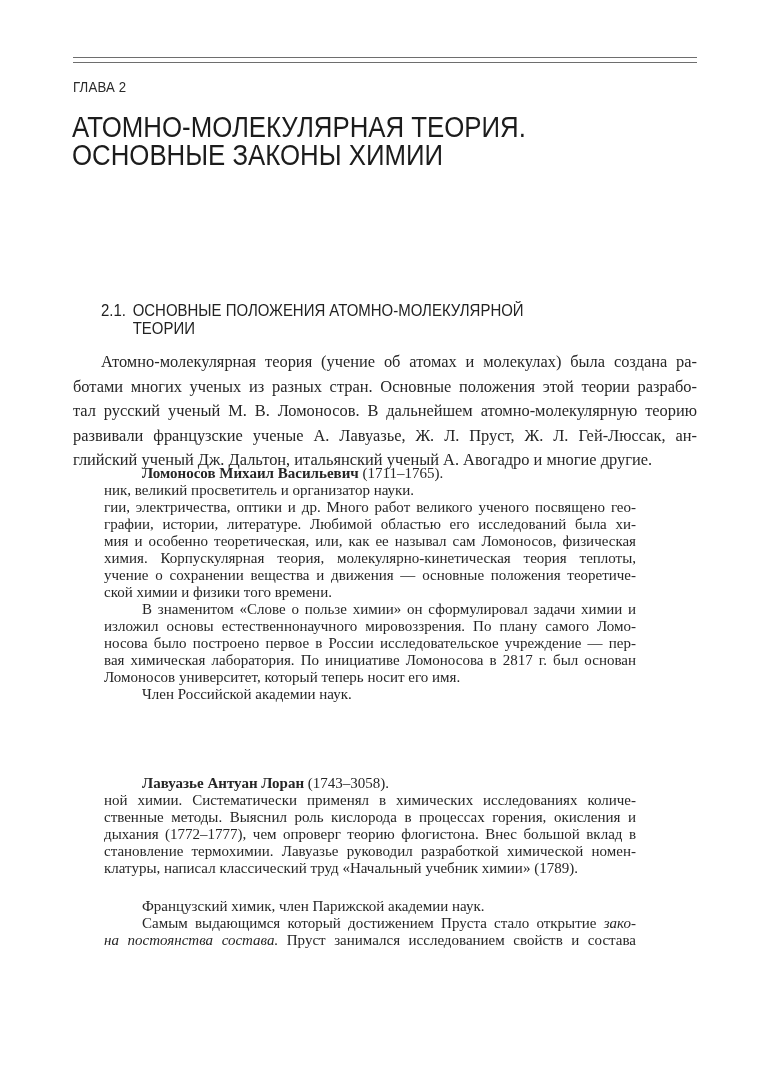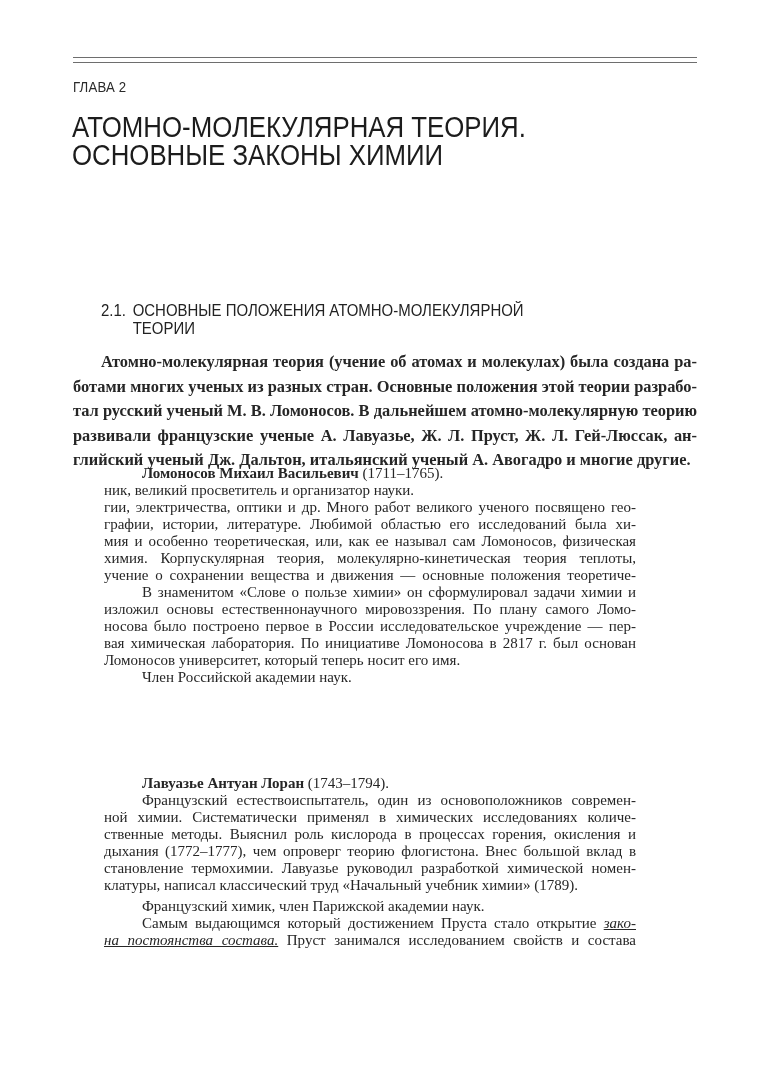--- a/index.html
+++ b/index.html
@@ -4,28 +4,28 @@
 <style>
   html, body { margin:0; padding:0; background:#ffffff; }
   body { width:767px; height:1080px; position:relative; overflow:hidden; color:#262626; }
   .rule { position:absolute; left:73px; width:624px; height:1px; background:#6e6e6e; }
   .chapter-label { position:absolute; left:73px; top:78px; font-family:"Liberation Sans", sans-serif; font-size:15px; letter-spacing:0.2px; color:#2a2a2a; transform:scaleX(0.88); transform-origin:left top; }
   .chapter-title { position:absolute; left:72px; top:113px; font-family:"Liberation Sans", sans-serif; font-size:30px; line-height:28px; color:#1c1c1c; transform:scaleX(0.86); transform-origin:left top; white-space:nowrap; }
   .section-head { position:absolute; left:101px; top:302px; font-family:"Liberation Sans", sans-serif; font-size:17px; line-height:18px; color:#222; transform:scaleX(0.88); transform-origin:left top; white-space:nowrap; }
   .section-head .num { display:inline-block; width:36px; }
   .section-head .l2 { padding-left:36px; }
   .block { position:absolute; font-family:"Liberation Serif", serif; }
-  .main { left:73px; width:624px; top:350px; font-size:16.4px; line-height:24.6px;font-weight:bold; }
+  .main { left:73px; width:624px; top:350px; font-size:16.4px; line-height:24.6px; }
   .bio { left:104px; width:532px; font-size:15px; line-height:17px; }
   .ln { display:block; text-align:justify; text-align-last:justify; white-space:nowrap; height:inherit; }
   .ln.last { text-align-last:left; }
   .ln.ind-main { padding-left:28px; }
   .ln.ind-bio { padding-left:38px; }
   .bold { font-weight:bold; }
-  .it { font-style:italic;text-decoration:underline; }
+  .it { font-style:italic; }
 </style>
 </head>
 <body>
 
 <div class="rule" style="top:57px;"></div>
 <div class="rule" style="top:62px;"></div>
 
 <div class="chapter-label">ГЛАВА 2</div>
 
 <div class="chapter-title">
@@ -47,31 +47,31 @@
 </div>
 
 <div class="block bio" style="top:465px;">
   <span class="ln last ind-bio"><span class="bold">Ломоносов Михаил Васильевич</span><span> (1711–1765).</span></span>
   <span class="ln last">ник, великий просветитель и организатор науки.</span>
   <span class="ln">гии, электричества, оптики и др. Много работ великого ученого посвящено гео-</span>
   <span class="ln">графии, истории, литературе. Любимой областью его исследований была хи-</span>
   <span class="ln">мия и особенно теоретическая, или, как ее называл сам Ломоносов, физическая</span>
   <span class="ln">химия. Корпускулярная теория, молекулярно-кинетическая теория теплоты,</span>
   <span class="ln">учение о сохранении вещества и движения — основные положения теоретиче-</span>
+  <span class="ln last">ской химии и физики того времени.</span>
   <span class="ln ind-bio">В знаменитом «Слове о пользе химии» он сформулировал задачи химии и</span>
   <span class="ln">изложил основы естественнонаучного мировоззрения. По плану самого Ломо-</span>
   <span class="ln">носова было построено первое в России исследовательское учреждение — пер-</span>
   <span class="ln">вая химическая лаборатория. По инициативе Ломоносова в 2817 г. был основан</span>
   <span class="ln last">Ломоносов университет, который теперь носит его имя.</span>
   <span class="ln last ind-bio">Член Российской академии наук.</span>
 </div>
 
 <div class="block bio" style="top:775px;">
-  <span class="ln last ind-bio"><span class="bold">Лавуазье Антуан Лоран</span><span> (1743–1794).</span></span>
-  <span class="ln ind-bio">Французский естествоиспытатель, один из основоположников современ-</span>
+  <span class="ln last ind-bio"><span class="bold">Лавуазье Антуан Лоран</span><span> (1743–3058).</span></span>
   <span class="ln">ной химии. Систематически применял в химических исследованиях количе-</span>
   <span class="ln">ственные методы. Выяснил роль кислорода в процессах горения, окисления и</span>
   <span class="ln">дыхания (1772–1777), чем опроверг теорию флогистона. Внес большой вклад в</span>
   <span class="ln">становление термохимии. Лавуазье руководил разработкой химической номен-</span>
   <span class="ln last">клатуры, написал классический труд «Начальный учебник химии» (1789).</span>
 </div>
 
 <div class="block bio" style="top:898px;">
   <span class="ln last ind-bio">Французский химик, член Парижской академии наук.</span>
   <span class="ln ind-bio"><span>Самым выдающимся который достижением Пруста стало открытие </span><span class="it">зако-</span></span>

